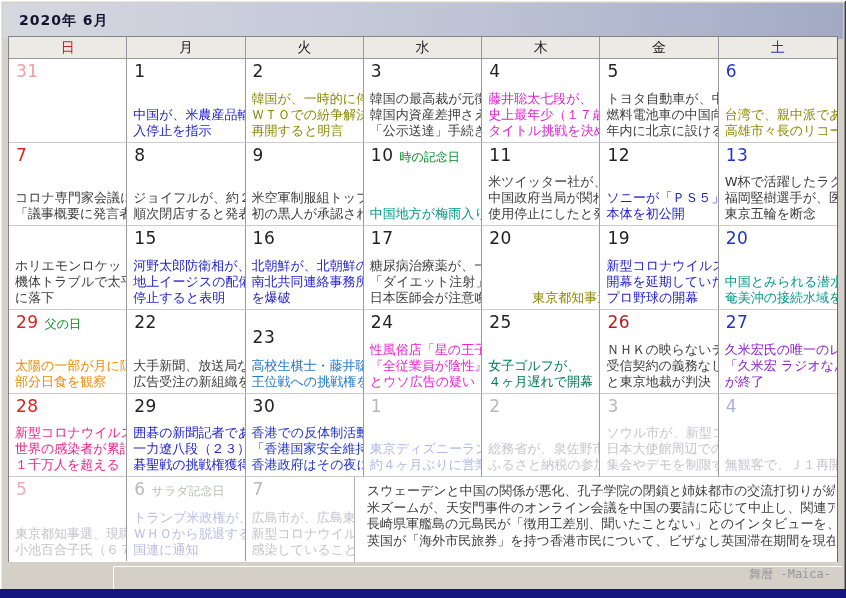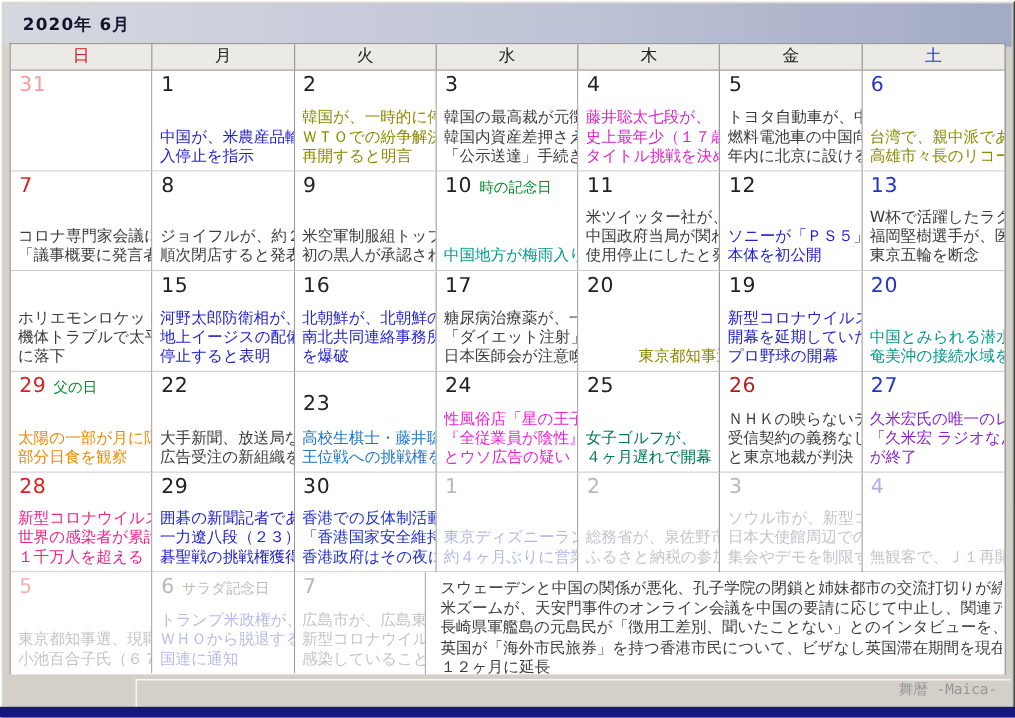--- a/index.html
+++ b/index.html
@@ -437,21 +437,20 @@
             <span class="daynum"></span>
           </div>
           <div class="lines"></div>
         </div>
       </div>
     <div class="overlay" id="overlay">
         <div class="oline">スウェーデンと中国の関係が悪化、孔子学院の閉鎖と姉妹都市の交流打切りが続く</div>
         <div class="oline">米ズームが、天安門事件のオンライン会議を中国の要請に応じて中止し、関連アカウン</div>
         <div class="oline">長崎県軍艦島の元島民が「徴用工差別、聞いたことない」とのインタビューを、施設で</div>
         <div class="oline">英国が「海外市民旅券」を持つ香港市民について、ビザなし英国滞在期間を現在の６ヶ月</div>
-        <div class="oline">１２ヶ月に延長</div>
       </div>
   </div>
 
   <div class="tabbar">
     <div class="tabrest"></div>
     <span class="brand">舞暦 -Maica-</span>
   </div>
 
   <div class="navybar"></div>
 </div>

